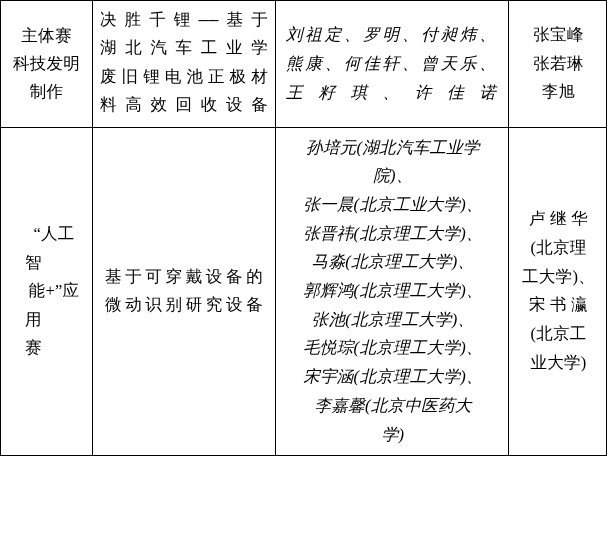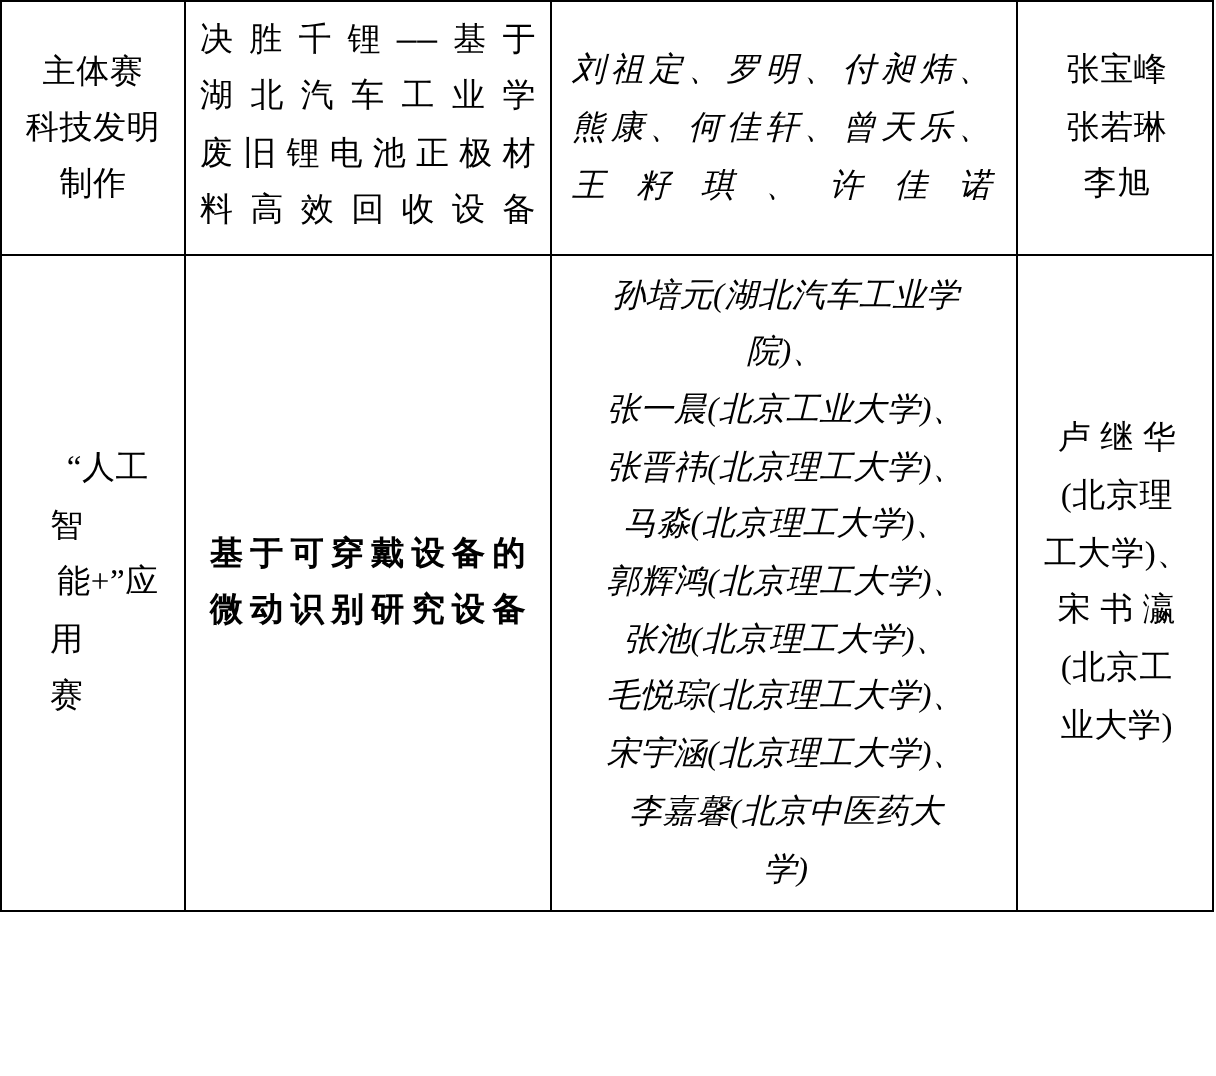--- a/index.html
+++ b/index.html
@@ -79,21 +79,20 @@
     padding-right: 9px;
     text-align: justify;
     text-align-last: justify;
   }
   .row2 .cell-project {
     line-height: 1.74;
     text-align: justify;
     text-align-last: justify;
     padding-left: 12px;
     padding-right: 12px;
-    font-weight: bold;
   }
   .row2 .cell-people {
     line-height: 1.74;
     padding-left: 10px;
     padding-right: 8px;
   }
   .row2 .cell-advisor {
     line-height: 1.74;
     padding-left: 10px;
     padding-right: 8px;

